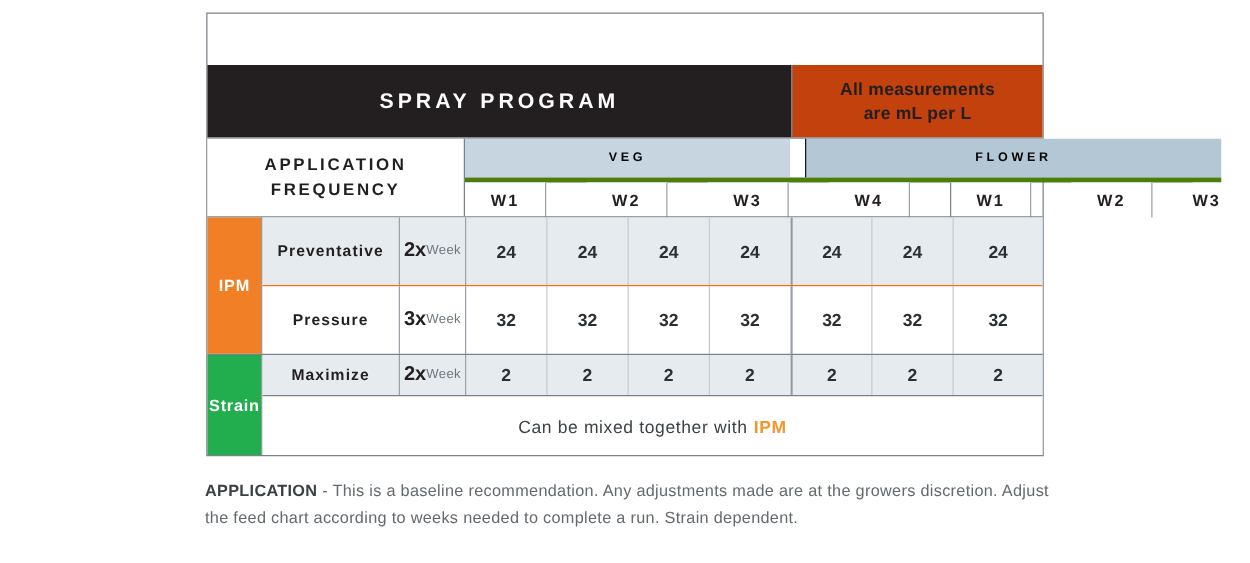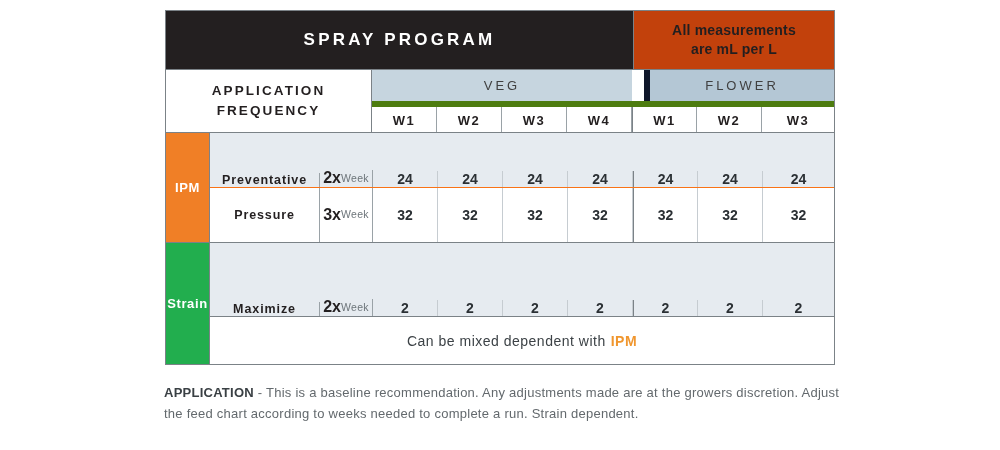--- a/index.html
+++ b/index.html
@@ -30,20 +30,21 @@
     display: flex;
     flex-direction: column;
     background: #ffffff;
   }
 
   
   .title-row {
     display: flex;
     height: 58px;
     flex: 0 0 58px;
+    margin-top: 41px;
   }
   .title-black {
     flex: 0 0 467px;
     background: #231f20;
     display: flex;
     align-items: center;
     justify-content: center;
   }
   .title-black .title-text {
     color: #ffffff;
@@ -98,33 +99,34 @@
   }
   .stage-row {
     display: flex;
     height: 31px;
     flex: 0 0 31px;
   }
   .stage-cell {
     display: flex;
     align-items: center;
     justify-content: center;
-    font-size: 13px;
-    font-weight: normal;
+    font-size: 10px;
+    font-weight: bold;
     letter-spacing: 3px;
-    color: #404040;
+    color: #000000;
   }
   .stage-veg { flex: 0 0 260px; background: #c6d5df; }
-  .stage-flower { flex: 1 1 auto; background: #b4c7d5; border-left: 6px solid #0f172a; margin-left: 12px; }
+  .stage-flower { flex: 1 1 auto; background: #b4c7d5; border-left: 1px solid #0f172a; margin-left: 12px; }
 
   .week-row {
     display: flex;
     height: 32px;
     flex: 0 0 32px;
-    border-top: 6px solid #4d7c0f;
+    border-top: 4px solid #4d7c0f;
+    gap: 32px;
   }
   .week-cell {
     flex: 0 0 65px;
     display: flex;
     align-items: center;
     justify-content: center;
     font-size: 13px;
     font-weight: bold;
     letter-spacing: 1.6px;
     color: #231f20;
@@ -166,21 +168,21 @@
     display: flex;
     flex-direction: column;
     border-left: 1px solid #7b8287;
   }
 
   .drow {
     display: flex;
     flex: 1 1 0;
     min-height: 0;
   }
-  .drow.shade { background: #e6ebf0; align-items: flex-end; }
+  .drow.shade { background: #e6ebf0; }
   .drow.plain { background: #ffffff; }
   .drow.sep { border-top: 1px solid #f97316; }
 
   .lbl-name {
     flex: 0 0 110px;
     display: flex;
     align-items: center;
     justify-content: center;
     font-size: 12.5px;
     font-weight: bold;
@@ -338,21 +340,21 @@
             <div class="val-cell">2</div>
             <div class="val-cell">2</div>
             <div class="val-cell">2</div>
             <div class="val-cell">2</div>
             <div class="val-cell grp-start">2</div>
             <div class="val-cell">2</div>
             <div class="val-cell last">2</div>
           </div>
 
           <div class="mix-row">
-            <span>Can be mixed dependent with</span>
+            <span>Can be mixed together with</span>
             <span class="hl">IPM</span>
           </div>
 
         </div>
       </div>
 
     </div>
   </div>
 
   <div class="disclaimer">

